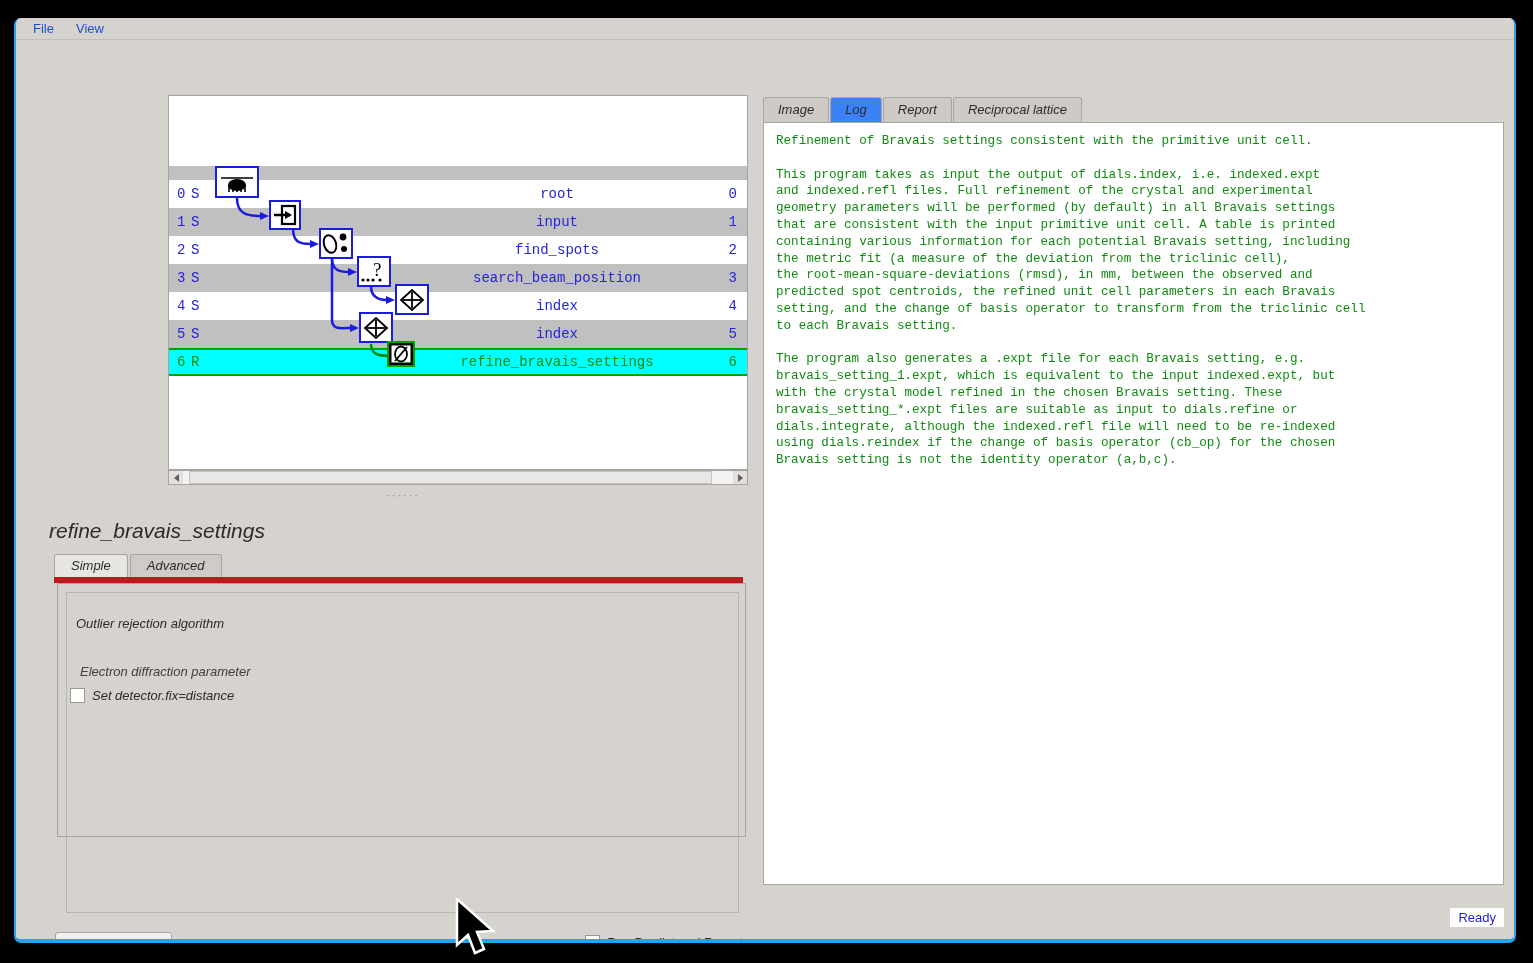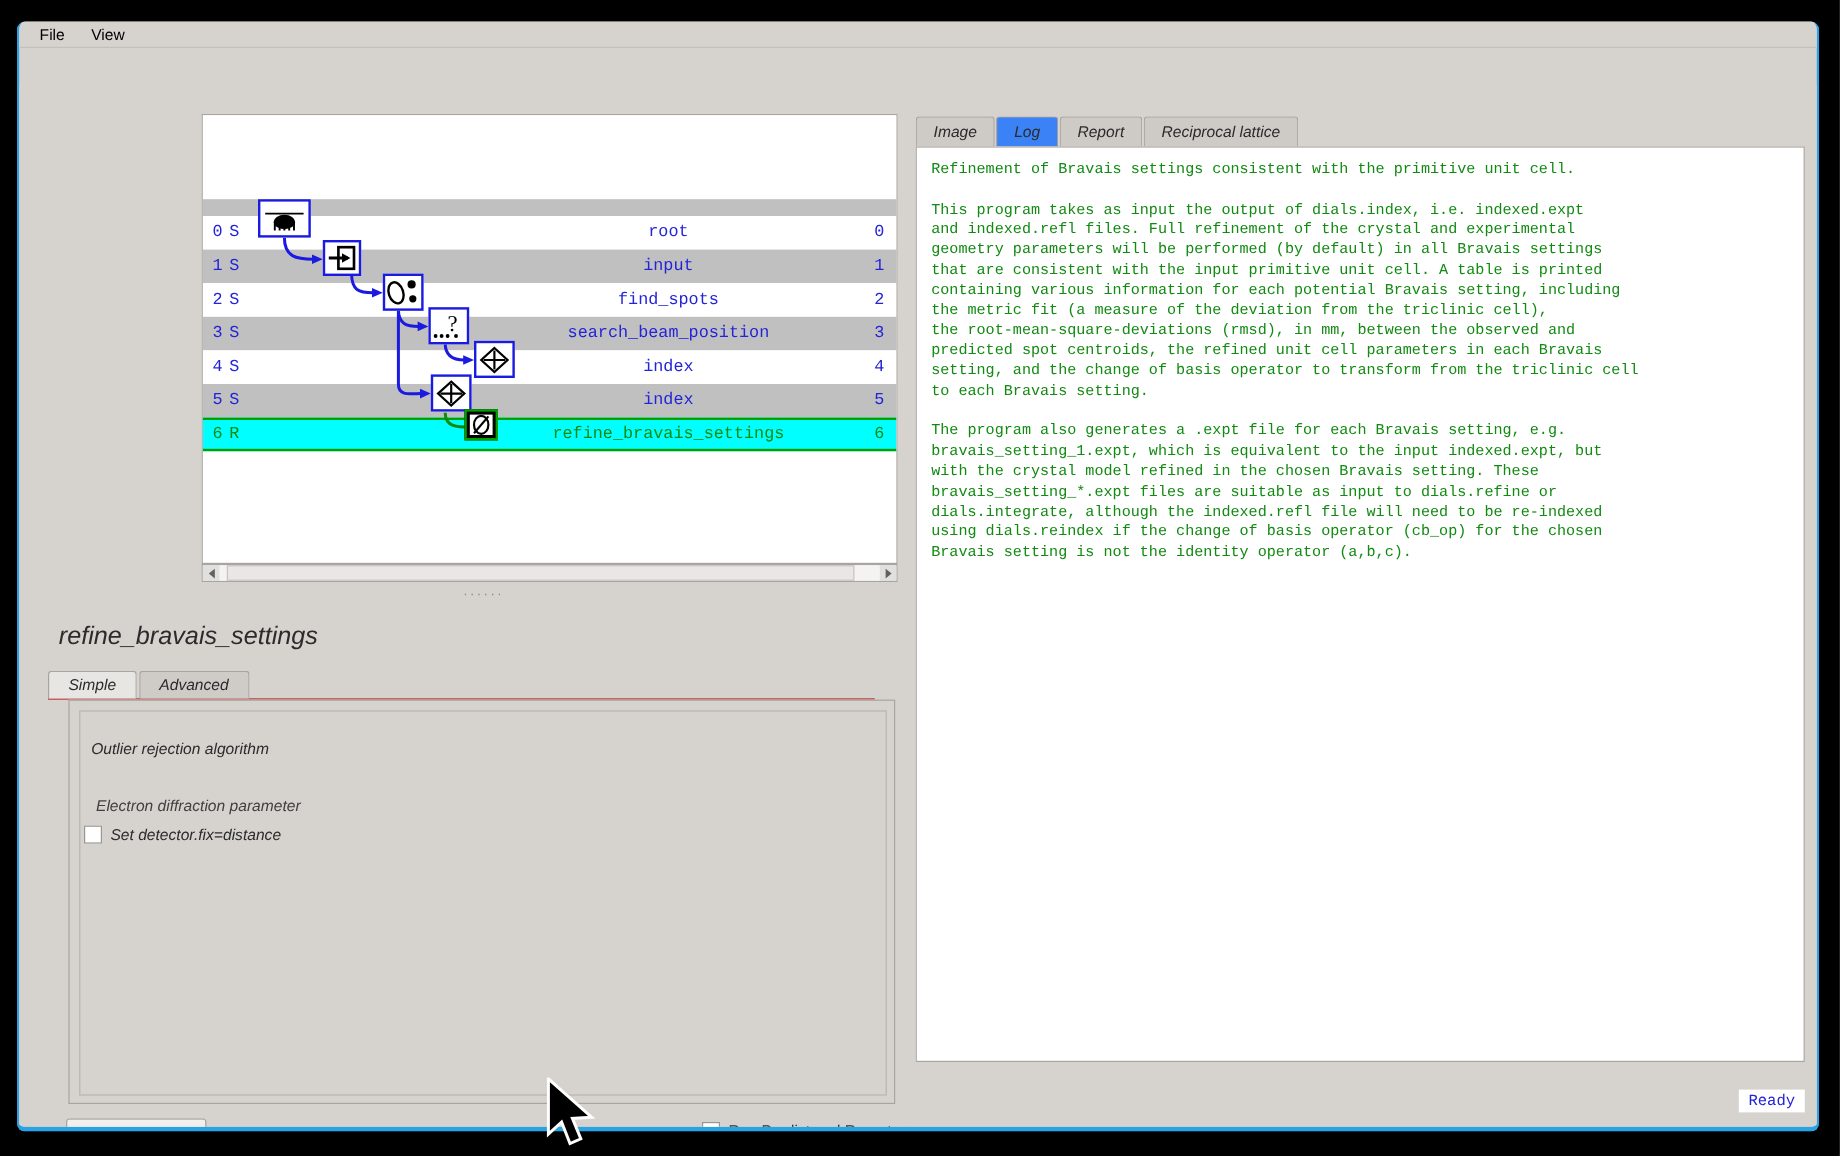--- a/index.html
+++ b/index.html
@@ -101,21 +101,21 @@
   .closebtn::after  { transform: rotate(-45deg); }
 
   
   #menubar {
     height: 22px; background: #d6d2ce;
     display: flex; align-items: center;
     padding-left: 8px; gap: 4px;
     border-bottom: 1px solid #c3bfbb;
   }
   .menu-item {
-    font-size: 13px; color: #000000;
+    font-size: 13px; color: #1d4ed8;
     padding: 4px 9px; cursor: default;
   }
 
   
   #body {
     position: absolute; left: 0; top: 53px;
     right: 0; bottom: 0;
     display: flex;
   }
   #leftpane {
@@ -210,41 +210,41 @@
 
   
   #param-title {
     position: absolute; left: 33px; top: 448px;
     font-size: 21px; font-style: italic;
     color: #2b2b2b;
   }
 
   
   #ptabs {
-    position: absolute; left: 24px; top: 490px;
+    position: absolute; left: 38px; top: 490px;
     width: 689px; height: 22px;
     display: flex; align-items: flex-end;
-    border-bottom: 1px solid #b91c1c;
+    border-bottom: 6px solid #b91c1c;
   }
   .ptab {
     font-size: 13px; font-style: italic;
     padding: 3px 16px 4px 16px;
     border: 1px solid #a8a4a0;
     border-bottom: none;
     background: #cfcbc7;
     color: #2b2b2b;
     margin-right: 2px;
     border-top-left-radius: 3px; border-top-right-radius: 3px;
   }
   .ptab.active { background: #e8e6e3; }
 
   
   #parambody {
     position: absolute; left: 41px; top: 512px;
-    width: 689px; height: 337px;
+    width: 689px; height: 254px;
     background: #d6d2ce;
     border: 1px solid #a8a4a0;
   }
   .prow {
     position: absolute;
     display: flex; align-items: center;
   }
   #outlier-label {
     left: 18px; top: 32px;
     font-size: 13px; font-style: italic; color: #2b2b2b;
@@ -334,21 +334,20 @@
   }
   #statusbar {
     position: absolute; right: 10px; bottom: 12px;
     display: flex; align-items: center;
   }
   #ready {
     background: #ffffff;
     color: #2323d8;
     font-size: 13px;
     padding: 2px 8px;
-    font-family: Liberation Mono, monospace;
   }
 
   
   #cursor {
     position: absolute;
     left: 455px; top: 898px;
     width: 44px; height: 62px;
     pointer-events: none;
     z-index: 99;
   }

